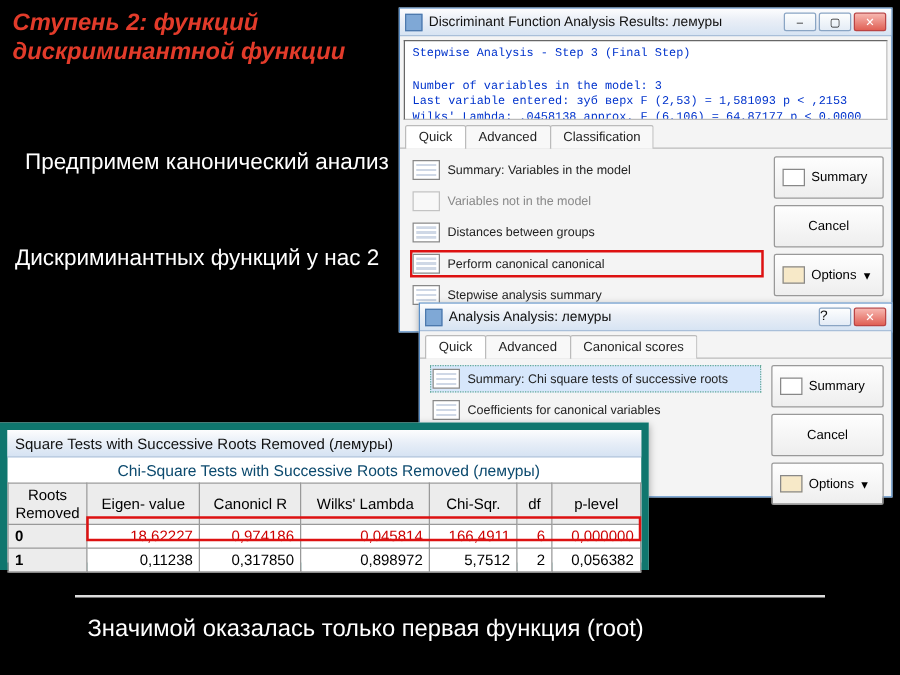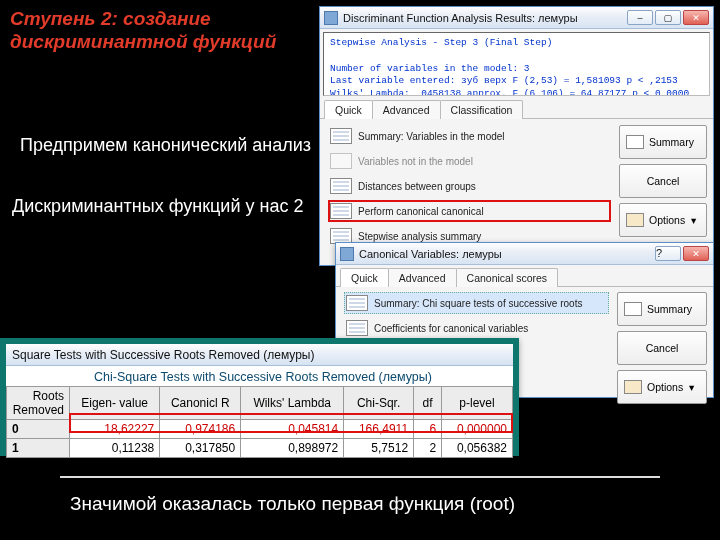--- a/index.html
+++ b/index.html
@@ -10,21 +10,21 @@
     font-family: "Segoe UI", Tahoma, Arial, sans-serif;
     overflow: hidden;
     position: relative;
   }
   .slide-title {
     position: absolute; top: 8px; left: 10px;
     color: #e23b2a; font-style: italic; font-weight: bold;
     font-size: 19px; line-height: 1.2; width: 300px;
   }
   .slide-sub1 {
-    position: absolute; top: 134px; left: 20px;
+    position: absolute; top: 118px; left: 20px;
     color: #fff; font-size: 18px; line-height: 1.25; width: 300px;
   }
   .slide-sub2 {
     position: absolute; top: 195px; left: 12px;
     color: #fff; font-size: 18px; line-height: 1.25; width: 300px;
   }
   .footer-line {
     position: absolute; left: 60px; right: 60px; top: 476px;
     border-top: 2px solid #ddd;
   }
@@ -126,32 +126,32 @@
   #w3 .cap {
     font-family: Arial, sans-serif; font-size: 12.5px; padding: 4px 8px 2px 88px;
     color: #0c4a6e;
   }
   #w3 table { border-collapse: collapse; width: 100%; }
   #w3 th, #w3 td {
     border: 1px solid #999; font-size: 12px; padding: 2px 5px;
     text-align: right; background: #fff; font-family: Arial, sans-serif;
   }
   #w3 th { background: #ececec; text-align: center; font-weight: normal; }
-  #w3 th.rowh { text-align: right; }
+  #w3 th.rowh { text-align: center; }
   #w3 td.rowh { background:#ececec; text-align: left; font-weight: bold; }
   #w3 tr.hl td:not(.rowh) { color: #c00; }
   #w3 .tbl-hl {
     position: absolute; border: 2px solid #d11;
     left: 63px; top: 69px; width: 444px; height: 20px; pointer-events: none;
   }
 </style>
 </head>
 <body>
 
-<div class="slide-title">Ступень 2: создание дискриминантной функций</div>
+<div class="slide-title">Ступень 2: функций дискриминантной функции</div>
 <div class="slide-sub1">Предпримем канонический анализ</div>
 <div class="slide-sub2">Дискриминантных функций у нас 2</div>
 <div class="footer-line"></div>
 <div class="slide-footer">Значимой оказалась только первая функция (root)</div>
 
 <div id="w1" class="win">
   <div class="win-title">
     <span class="t-icon"></span>
     <span class="t-text">Discriminant Function Analysis Results: лемуры</span>
     <span class="win-btns">
@@ -207,21 +207,21 @@
         <span>Options</span>
         <span class="drop">▾</span>
       </div>
     </div>
   </div>
 </div>
 
 <div id="w2" class="win">
   <div class="win-title">
     <span class="t-icon"></span>
-    <span class="t-text">Canonical Variables: лемуры</span>
+    <span class="t-text">Analysis Analysis: лемуры</span>
     <span class="win-btns">
       <span class="sp">?</span>
       <span class="win-b close">✕</span>
     </span>
   </div>
   <div class="tabs">
     <div class="tab active">Quick</div>
     <div class="tab">Advanced</div>
     <div class="tab">Canonical scores</div>
   </div>

